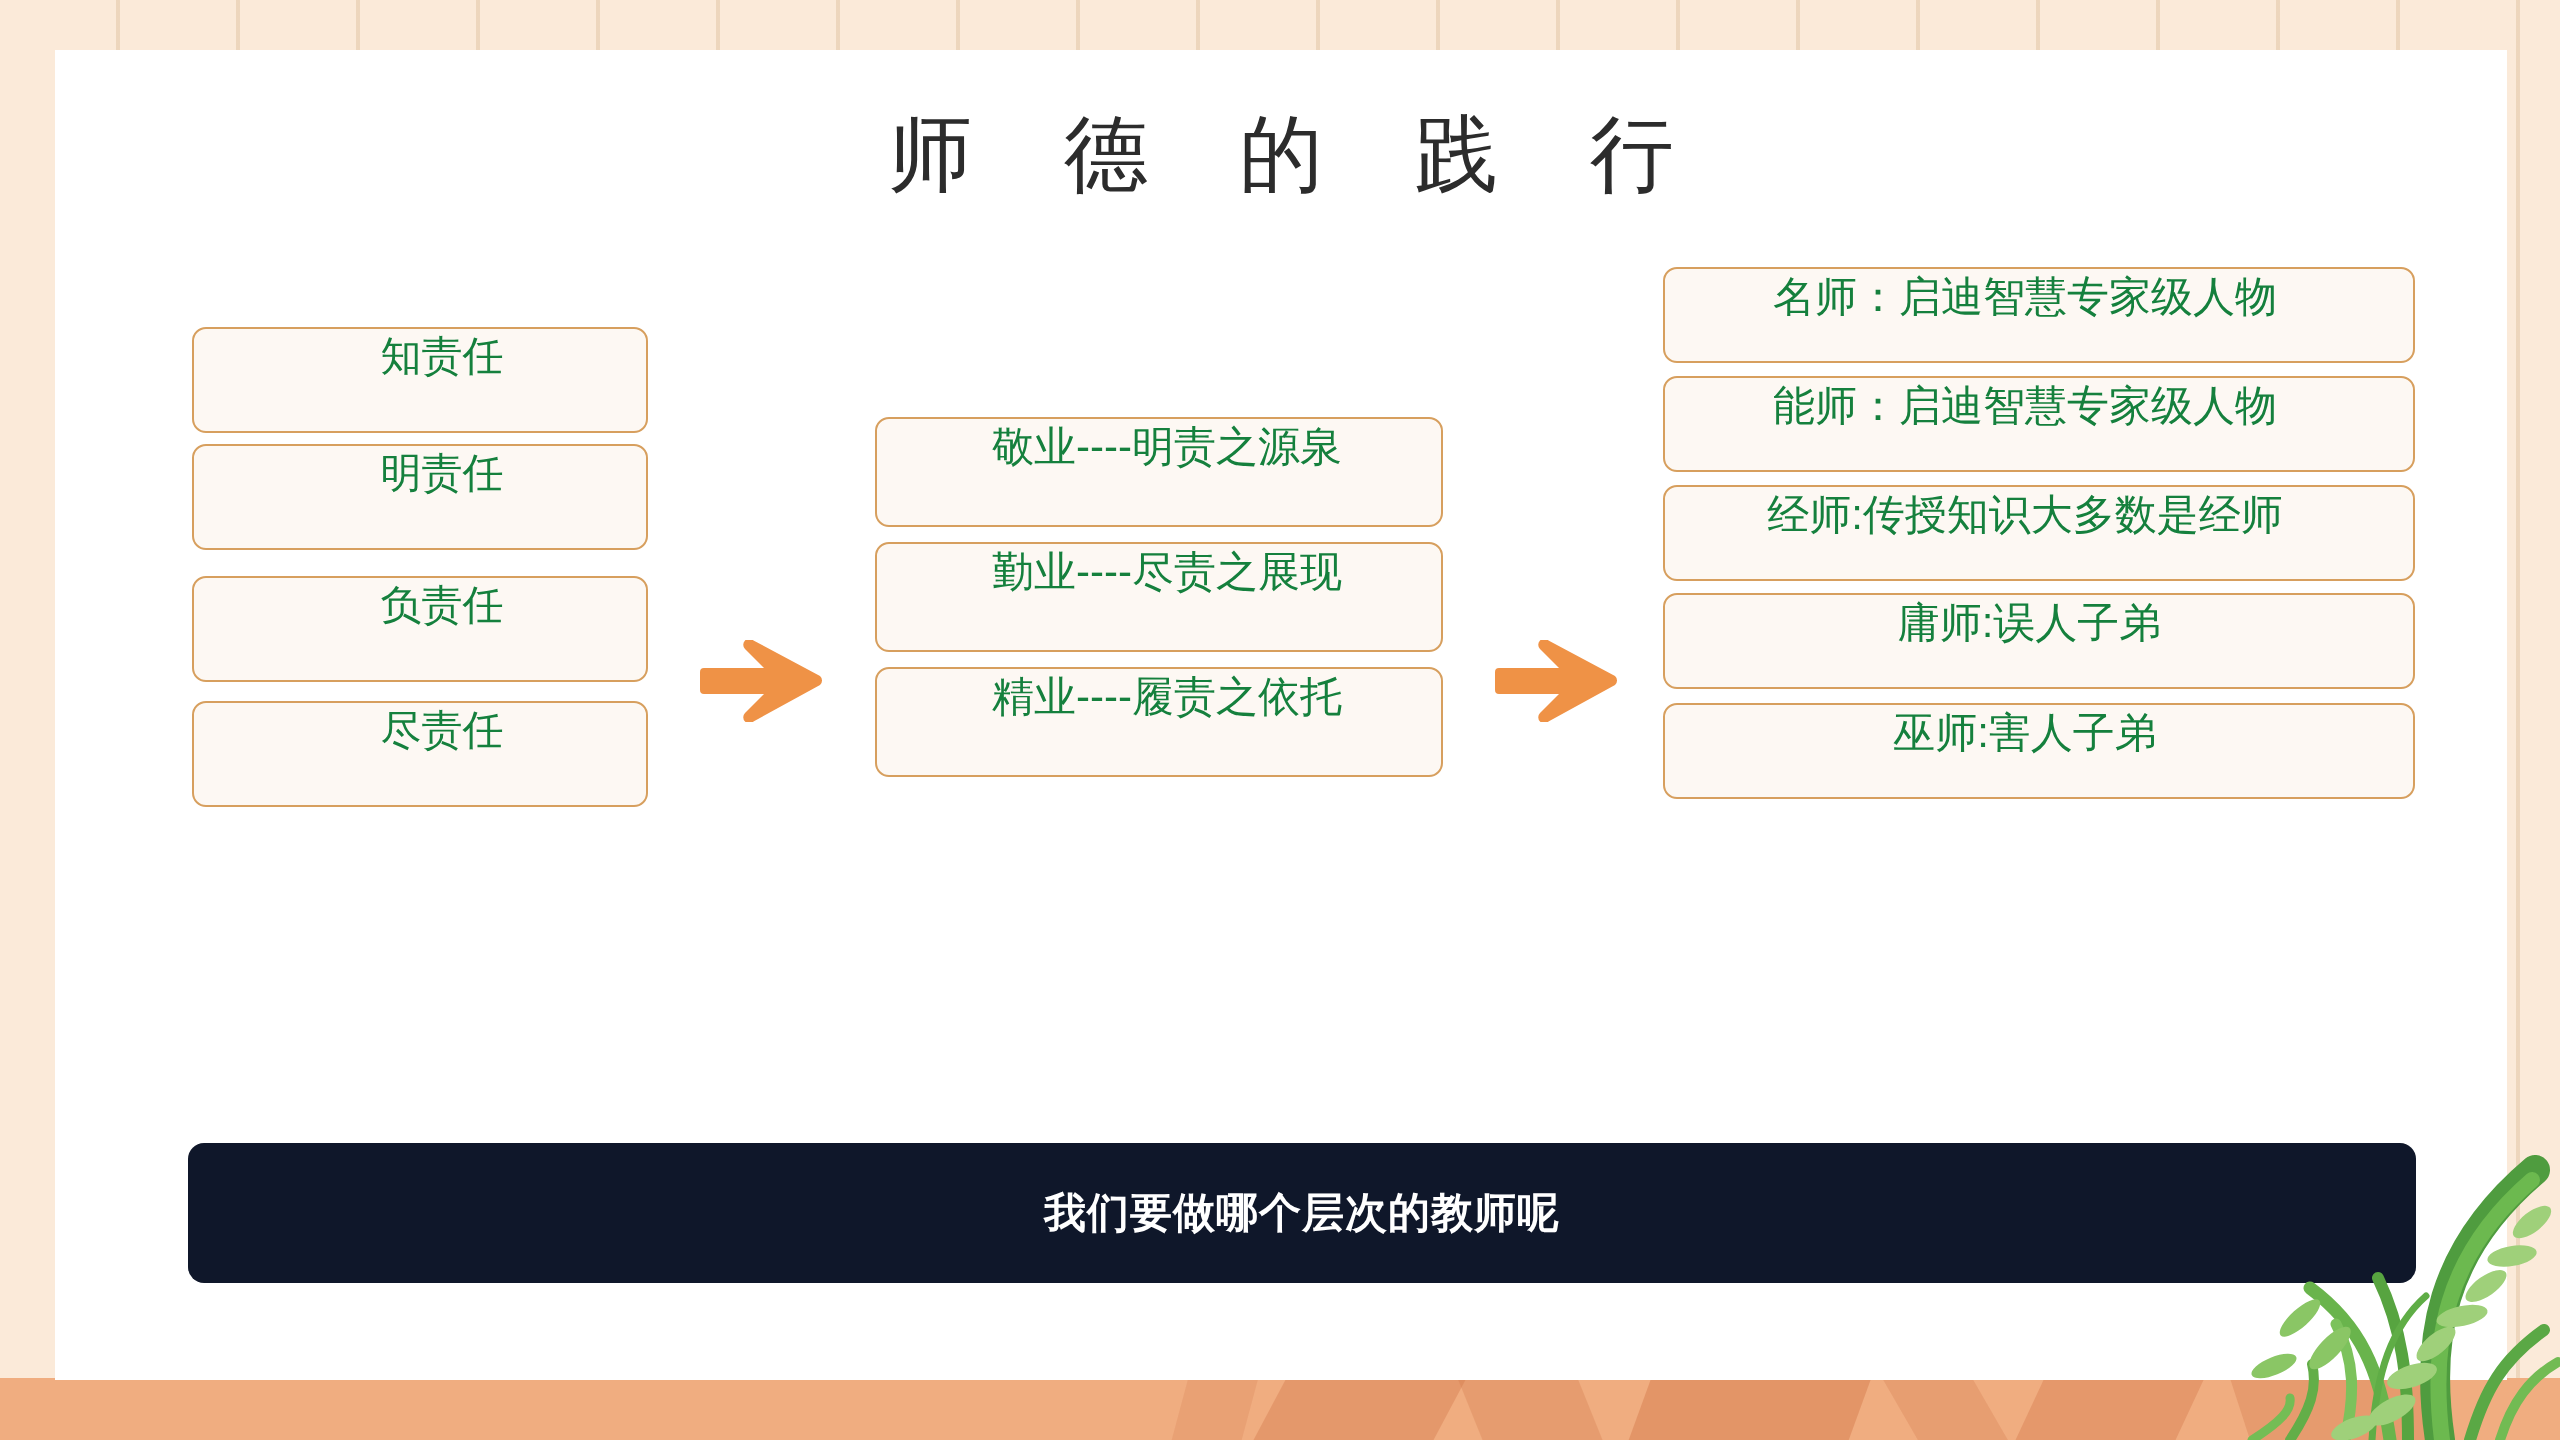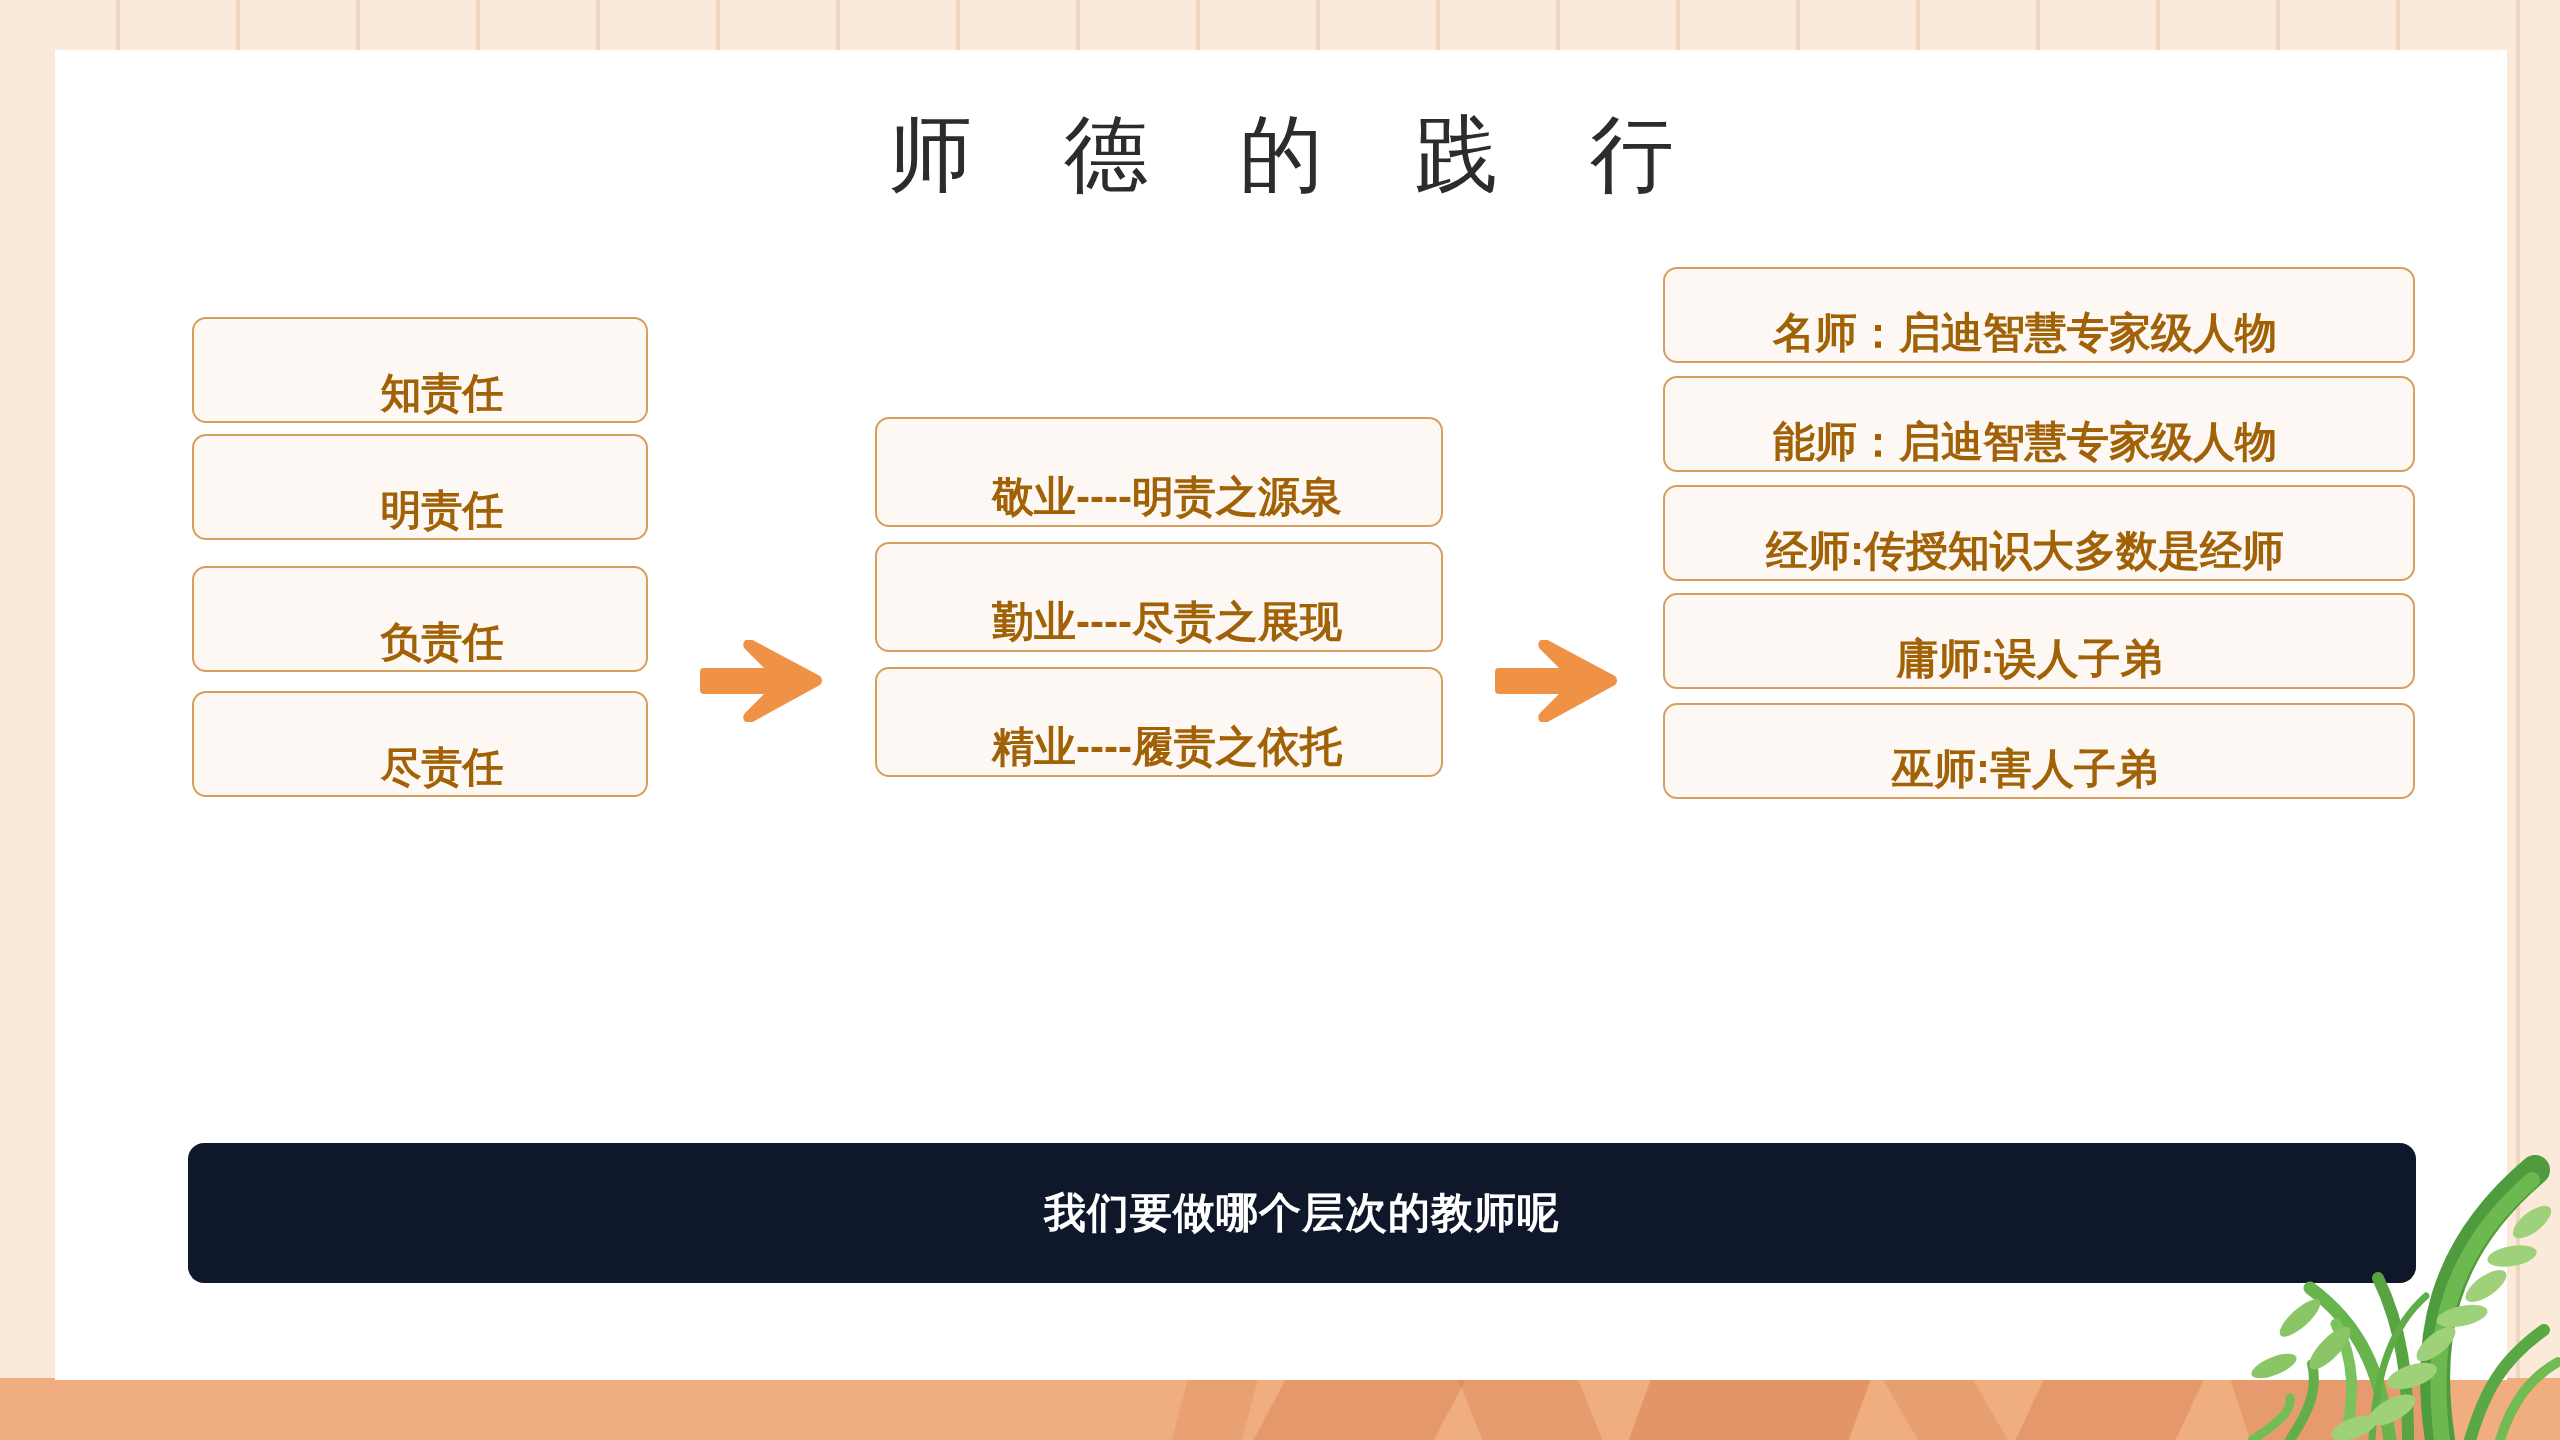--- a/index.html
+++ b/index.html
@@ -84,34 +84,35 @@
   }
 
   
   .box {
     position: absolute;
     box-sizing: border-box;
     background: #fdf8f3;
     border: 2px solid #d79f5e;
     border-radius: 14px;
     display: flex;
-    align-items: flex-end;
+    align-items: flex-start;
     justify-content: center;
-    color: #a16207;
+    color: #15803d;
     font-size: 40px;
-    font-weight: 700;
+    font-weight: 400;
     white-space: nowrap;
   }
 
   
   .col-left .box {
     left: 137px;
     width: 456px;
     height: 106px;
     font-size: 41px;
+    margin-top: 10px;
   }
   .col-left .box .txt { transform: translateX(22px); }
   .col-left .b0 { top: 267px; }
   .col-left .b1 { top: 384px; }
   .col-left .b2 { top: 516px; }
   .col-left .b3 { top: 641px; }
 
   
   .col-mid .box {
     left: 820px;

